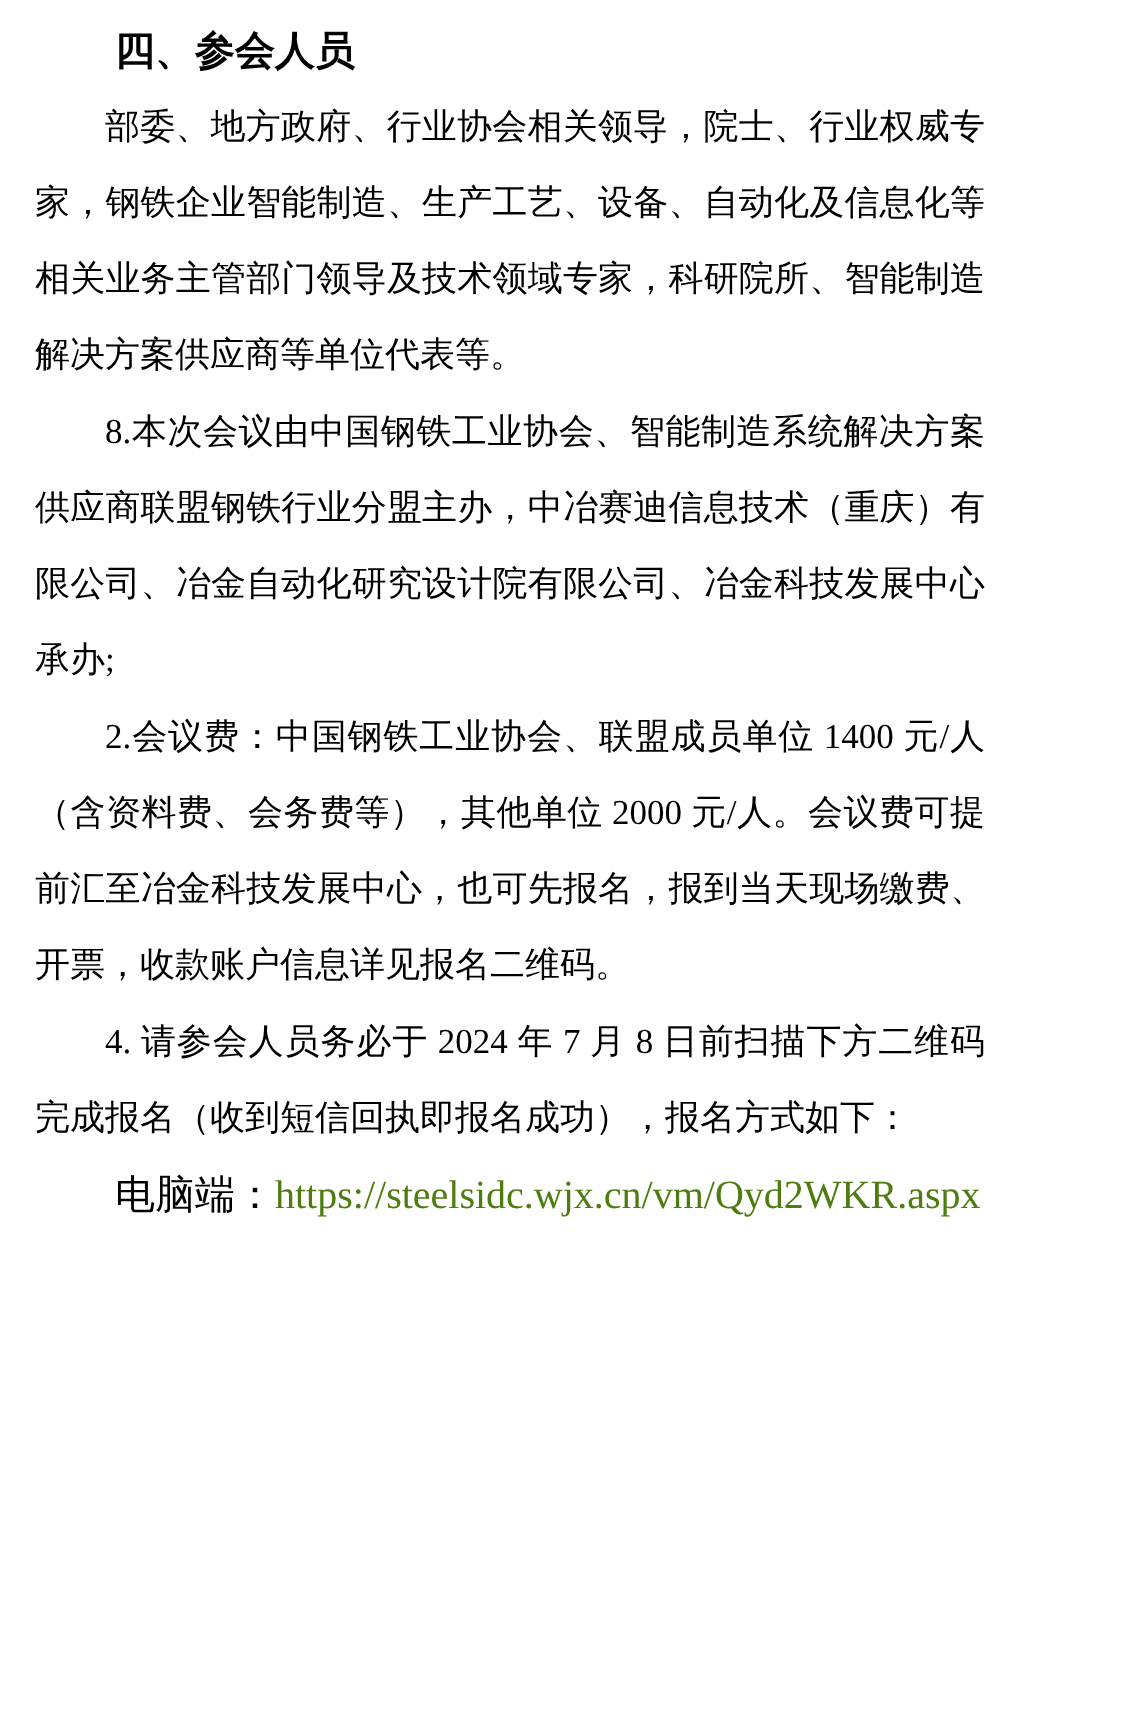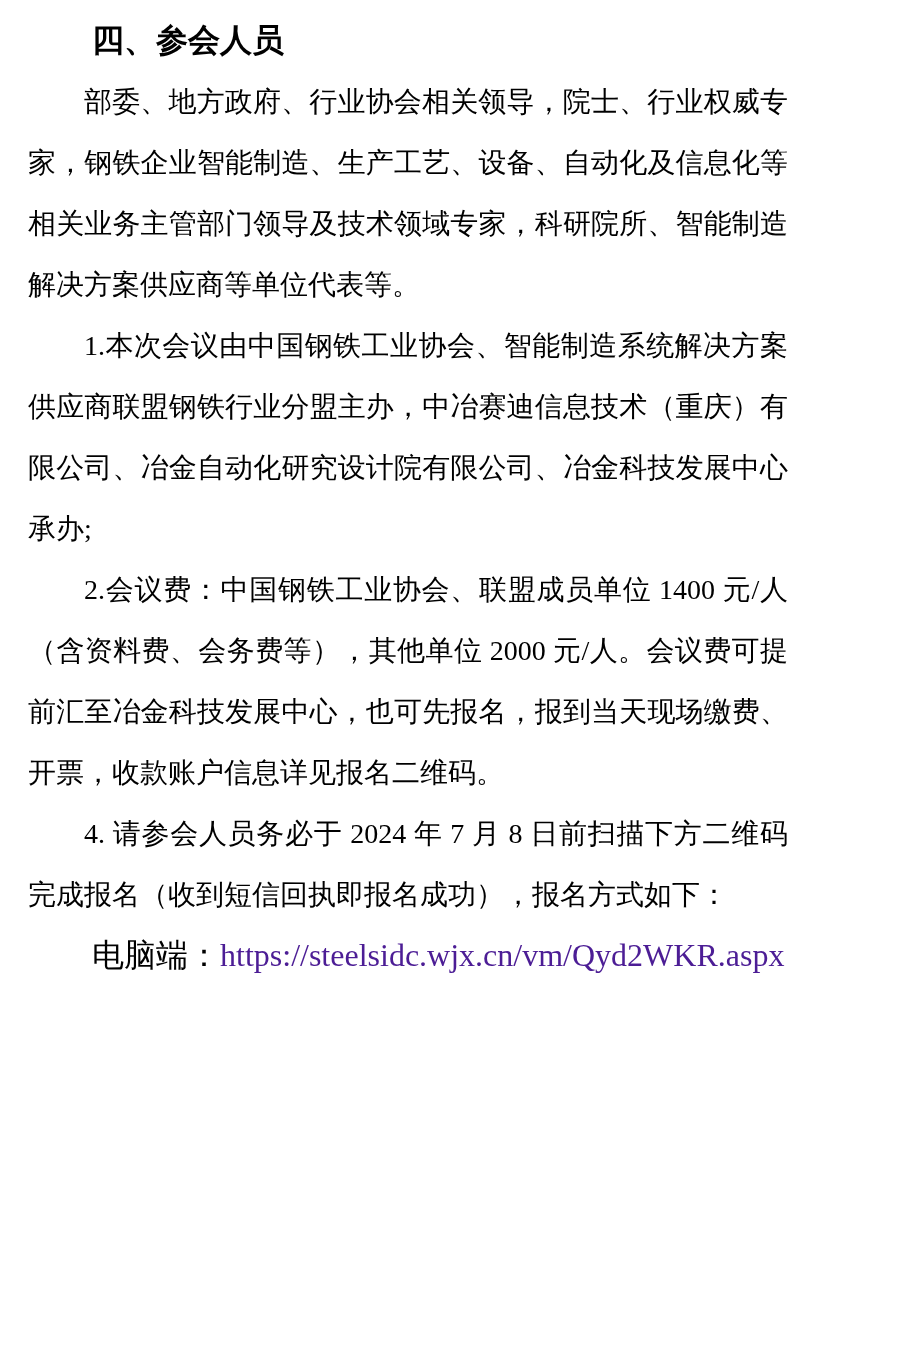--- a/index.html
+++ b/index.html
@@ -37,35 +37,35 @@
     text-justify: inter-character;
   }
   .reg-line {
     margin: 0;
     font-size: 32px;
     line-height: 61px;
     text-indent: 2em;
     text-align: left;
   }
   .reg-url {
-    color: #4c1d95;
+    color: #4d7c0f;
     text-decoration: none;
   }
 </style>
 </head>
 <body>
 
 <div class="page">
 
   <h2 class="heading">四、参会人员</h2>
 
   <p class="para">部委、地方政府、行业协会相关领导，院士、行业权威专家，钢铁企业智能制造、生产工艺、设备、自动化及信息化等相关业务主管部门领导及技术领域专家，科研院所、智能制造解决方案供应商等单位代表等。</p>
 
 
-  <p class="para">1.本次会议由中国钢铁工业协会、智能制造系统解决方案供应商联盟钢铁行业分盟主办，中冶赛迪信息技术（重庆）有限公司、冶金自动化研究设计院有限公司、冶金科技发展中心承办;</p>
+  <p class="para">8.本次会议由中国钢铁工业协会、智能制造系统解决方案供应商联盟钢铁行业分盟主办，中冶赛迪信息技术（重庆）有限公司、冶金自动化研究设计院有限公司、冶金科技发展中心承办;</p>
 
   <p class="para">2.会议费：中国钢铁工业协会、联盟成员单位 1400 元/人（含资料费、会务费等），其他单位 2000 元/人。会议费可提前汇至冶金科技发展中心，也可先报名，报到当天现场缴费、开票，收款账户信息详见报名二维码。</p>
 
 
   <p class="para">4. 请参会人员务必于 2024 年 7 月 8 日前扫描下方二维码完成报名（收到短信回执即报名成功），报名方式如下：</p>
 
   <p class="reg-line">
     <span>电脑端：</span><span class="reg-url">https://steelsidc.wjx.cn/vm/Qyd2WKR.aspx</span>
   </p>
 

